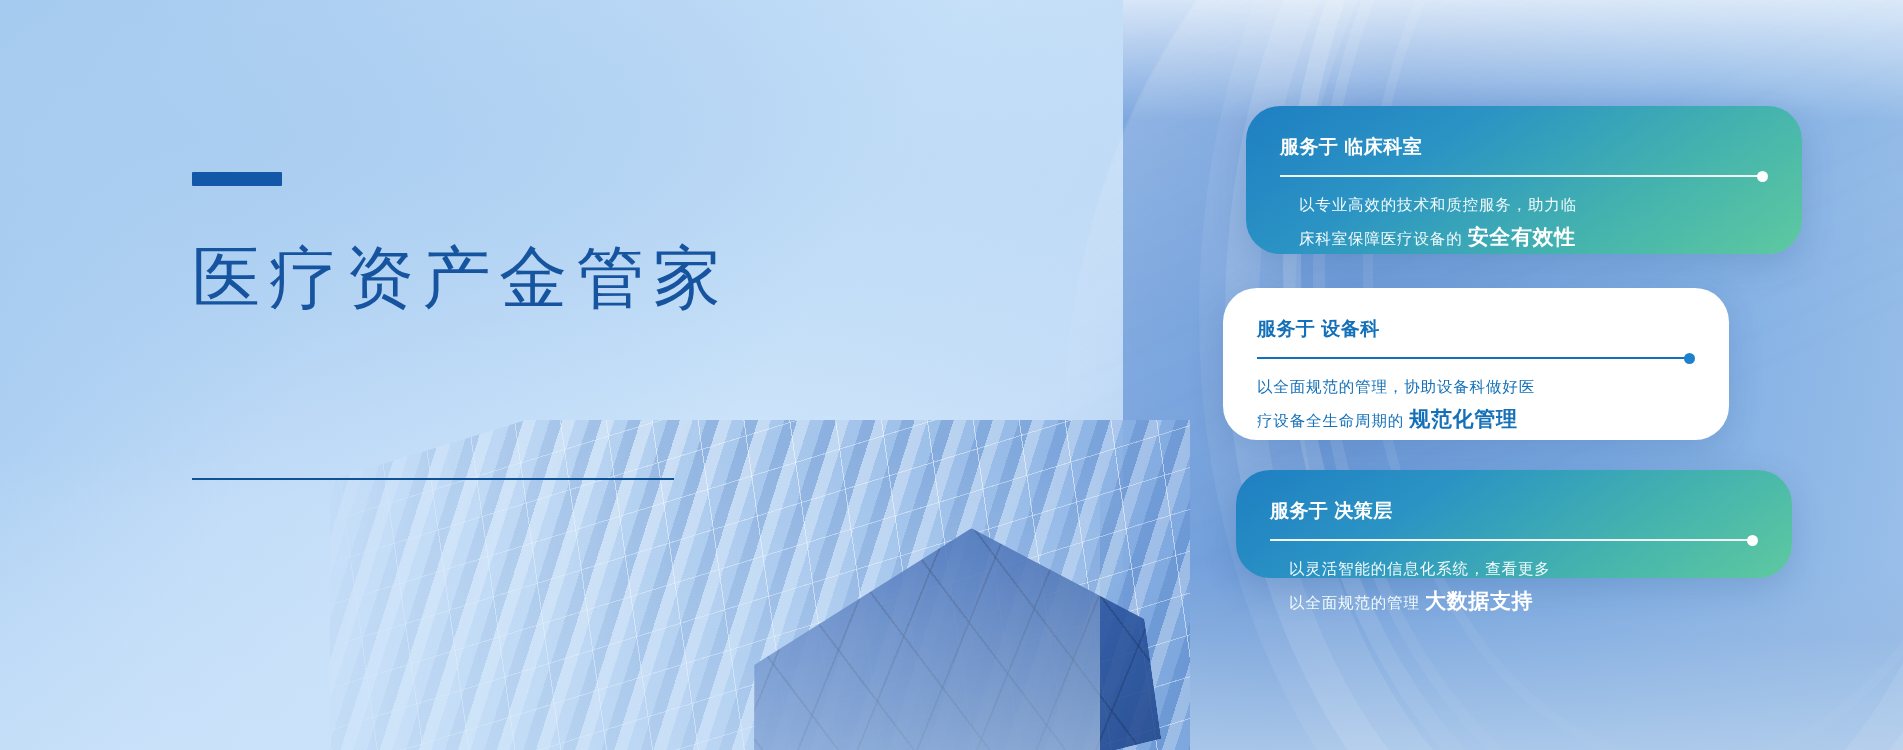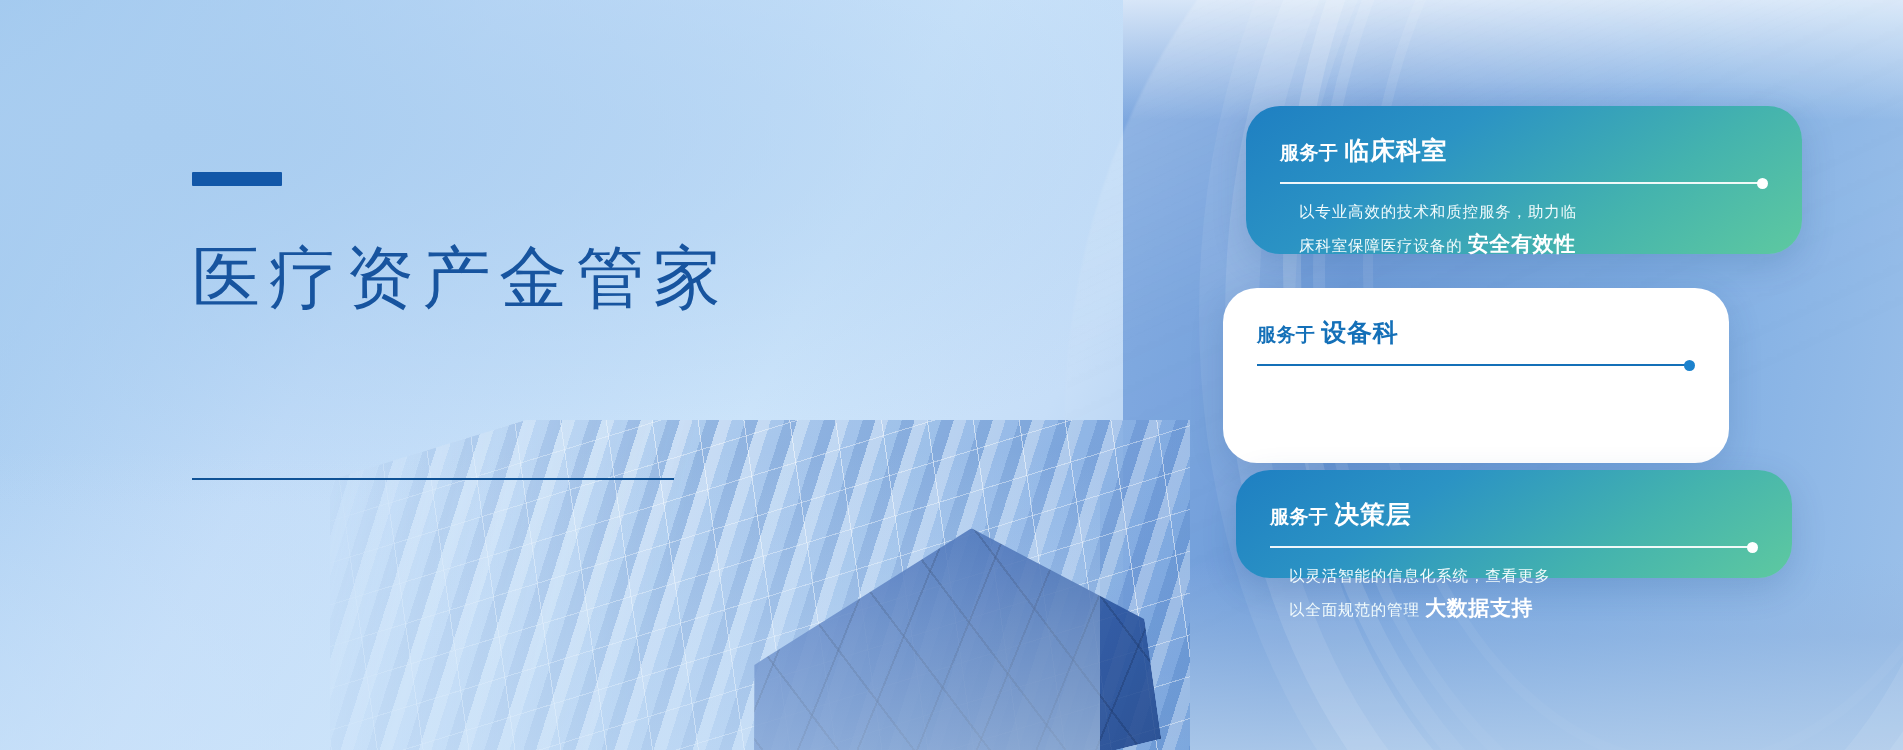--- a/index.html
+++ b/index.html
@@ -132,25 +132,25 @@
   }
   .card.grad{
     background:linear-gradient(145deg,#1e7fc2 0%, #2b93c4 32%, #44b3ae 68%, #5ec9a0 100%);
     box-shadow:0 10px 34px rgba(25,70,130,.18);
   }
   .card.plain{
     background:#ffffff;
     box-shadow:0 10px 34px rgba(25,70,130,.16);
   }
   .card1{ left:123px; top:106px;  width:556px; height:148px; }
-  .card2{ left:100px; top:288px;  width:506px; height:175px; }
+  .card2{ left:100px; top:288px;  width:506px; height:152px; }
   .card3{ left:113px; top:470px;  width:556px; height:108px; }
 
   .card-title{ font-size:19px; letter-spacing:.02em; white-space:nowrap; }
-  .card-title .em{ font-size:25px; font-weight:700; margin-left:6px; letter-spacing:.03em;margin-top:44px; }
+  .card-title .em{ font-size:19px; font-weight:700; margin-left:6px; letter-spacing:.03em;margin-top:44px; }
   .grad .card-title{ color:#ffffff; font-weight:700; }
   .plain .card-title{ color:#1470b8; font-weight:700; }
 
   .card-rule{ position:relative; margin-top:11px; height:10px; }
   .card-rule .line{ position:absolute; left:0; right:9px; top:4px; height:1.5px; }
   .card-rule .dot{ position:absolute; right:0; top:0; width:11px; height:11px; border-radius:50%; }
   .grad .card-rule .line{ background:rgba(255,255,255,.92); }
   .grad .card-rule .dot{ background:#ffffff; }
   .plain .card-rule .line{ background:#1470b8; }
   .plain .card-rule .dot{ background:#1c82cd; }
@@ -209,20 +209,24 @@
     </div>
 
     <div class="card plain card2">
       <div class="card-title">
         <span>服务于</span><span class="em">设备科</span>
       </div>
       <div class="card-rule">
         <span class="line"></span>
         <span class="dot"></span>
       </div>
+      <div class="card-body">
+        <span>以全面规范的管理，协助设备科做好医</span>
+        <span class="l2"><span>疗设备全生命周期的</span> <span class="strong">规范化管理</span></span>
+      </div>
     </div>
 
     <div class="card grad card3">
       <div class="card-title">
         <span>服务于</span><span class="em">决策层</span>
       </div>
       <div class="card-rule">
         <span class="line"></span>
         <span class="dot"></span>
       </div>

